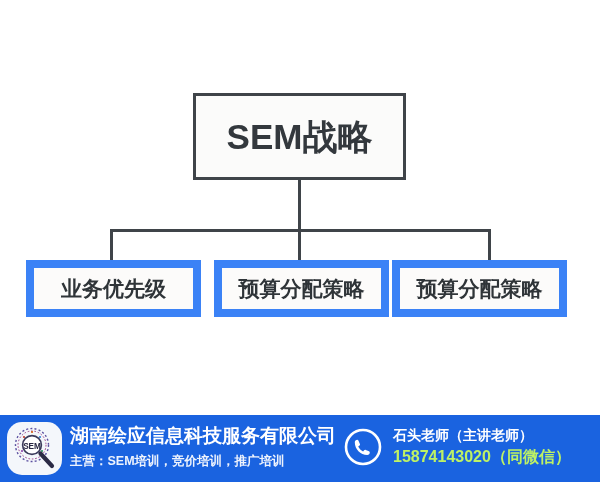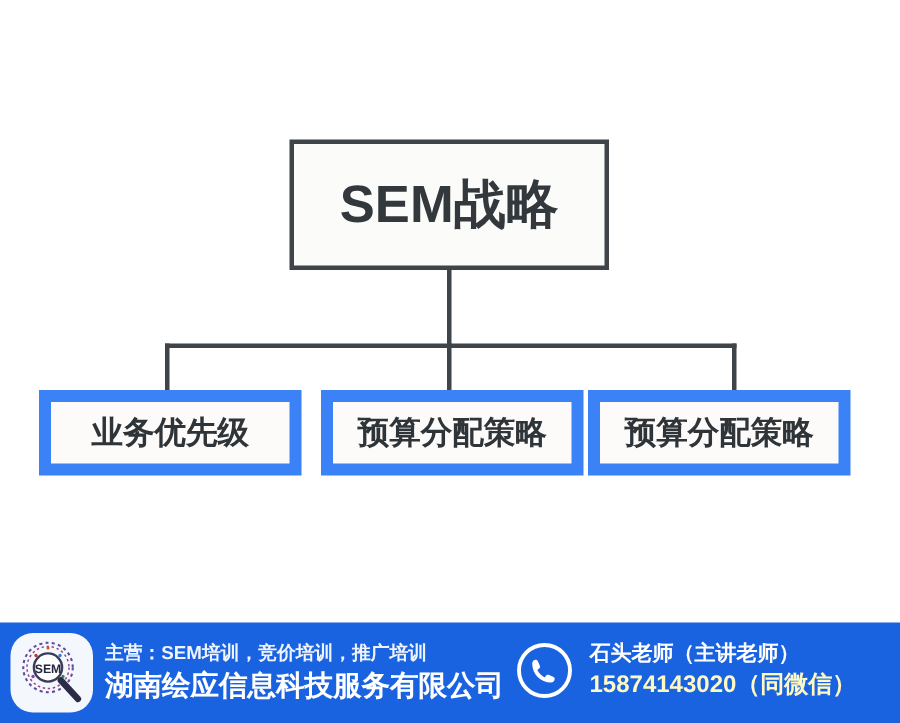--- a/index.html
+++ b/index.html
@@ -186,21 +186,21 @@
   #contact-name {
     font-size: 14px;
     font-weight: bold;
     color: #ffffff;
     line-height: 21px;
     white-space: nowrap;
   }
   #contact-phone {
     font-size: 16px;
     font-weight: bold;
-    color: #fef9c3;
+    color: #bef264;
     line-height: 22px;
     white-space: nowrap;
   }
 </style>
 </head>
 <body>
 
 <div id="page">
 
   <div id="diagram">
@@ -245,22 +245,22 @@
 
           <circle cx="21" cy="19" r="9.4" fill="#ffffff" stroke="#3b3b5c" stroke-width="1.6"></circle>
           <text x="21" y="22.6" text-anchor="middle" font-family="Liberation Sans, sans-serif" font-size="8.2" font-weight="bold" fill="#262641">SEM</text>
 
           <line x1="29.5" y1="27.5" x2="41" y2="40" stroke="#2b2b45" stroke-width="4.2" stroke-linecap="round"></line>
         </svg>
       </span>
     </div>
 
     <div id="footer-brand">
+      <div id="footer-company">湖南绘应信息科技服务有限公司</div>
       <div id="footer-tagline">主营：SEM培训，竞价培训，推广培训</div>
-      <div id="footer-company">湖南绘应信息科技服务有限公司</div>
     </div>
 
     <div id="footer-contact">
       <span id="phone-icon-wrap">
         <svg width="38" height="38" viewBox="0 0 38 38" aria-hidden="true">
           <circle cx="19" cy="19" r="17" fill="none" stroke="#ffffff" stroke-width="2.6"></circle>
           <path d="M13.2 11.8c-1.3 0-2.4 1.1-2.4 2.5 0 7 5.6 12.7 12.5 12.7 1.4 0 2.5-1.1 2.5-2.5
                    0-.5-.3-1-.8-1.2l-3.2-1.4c-.6-.3-1.3-.1-1.7.4l-1 1.3c-2.1-1.1-3.8-2.8-4.9-5l1.3-1
                    c.5-.4.7-1.1.4-1.7l-1.4-3.2c-.2-.5-.7-.9-1.3-.9z" fill="#ffffff"></path>
         </svg>

